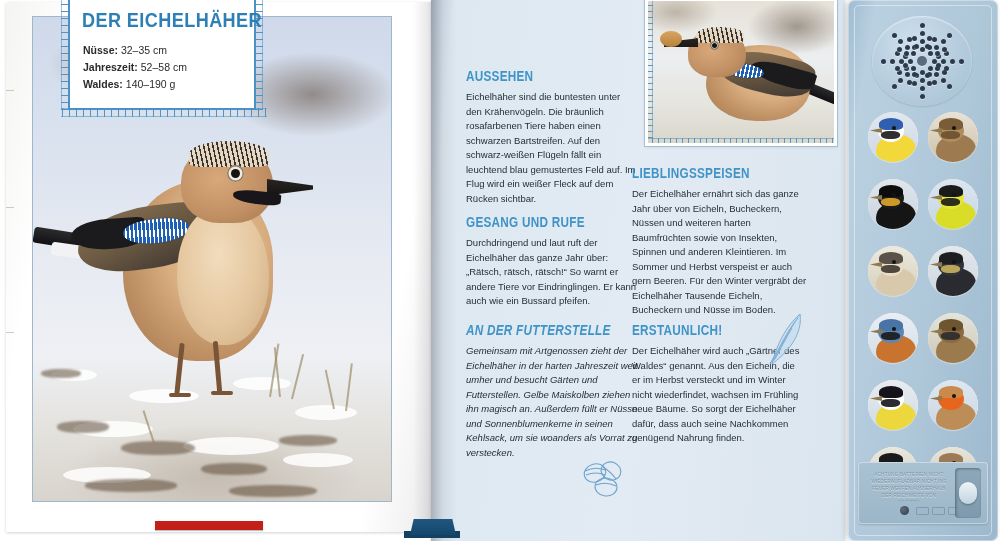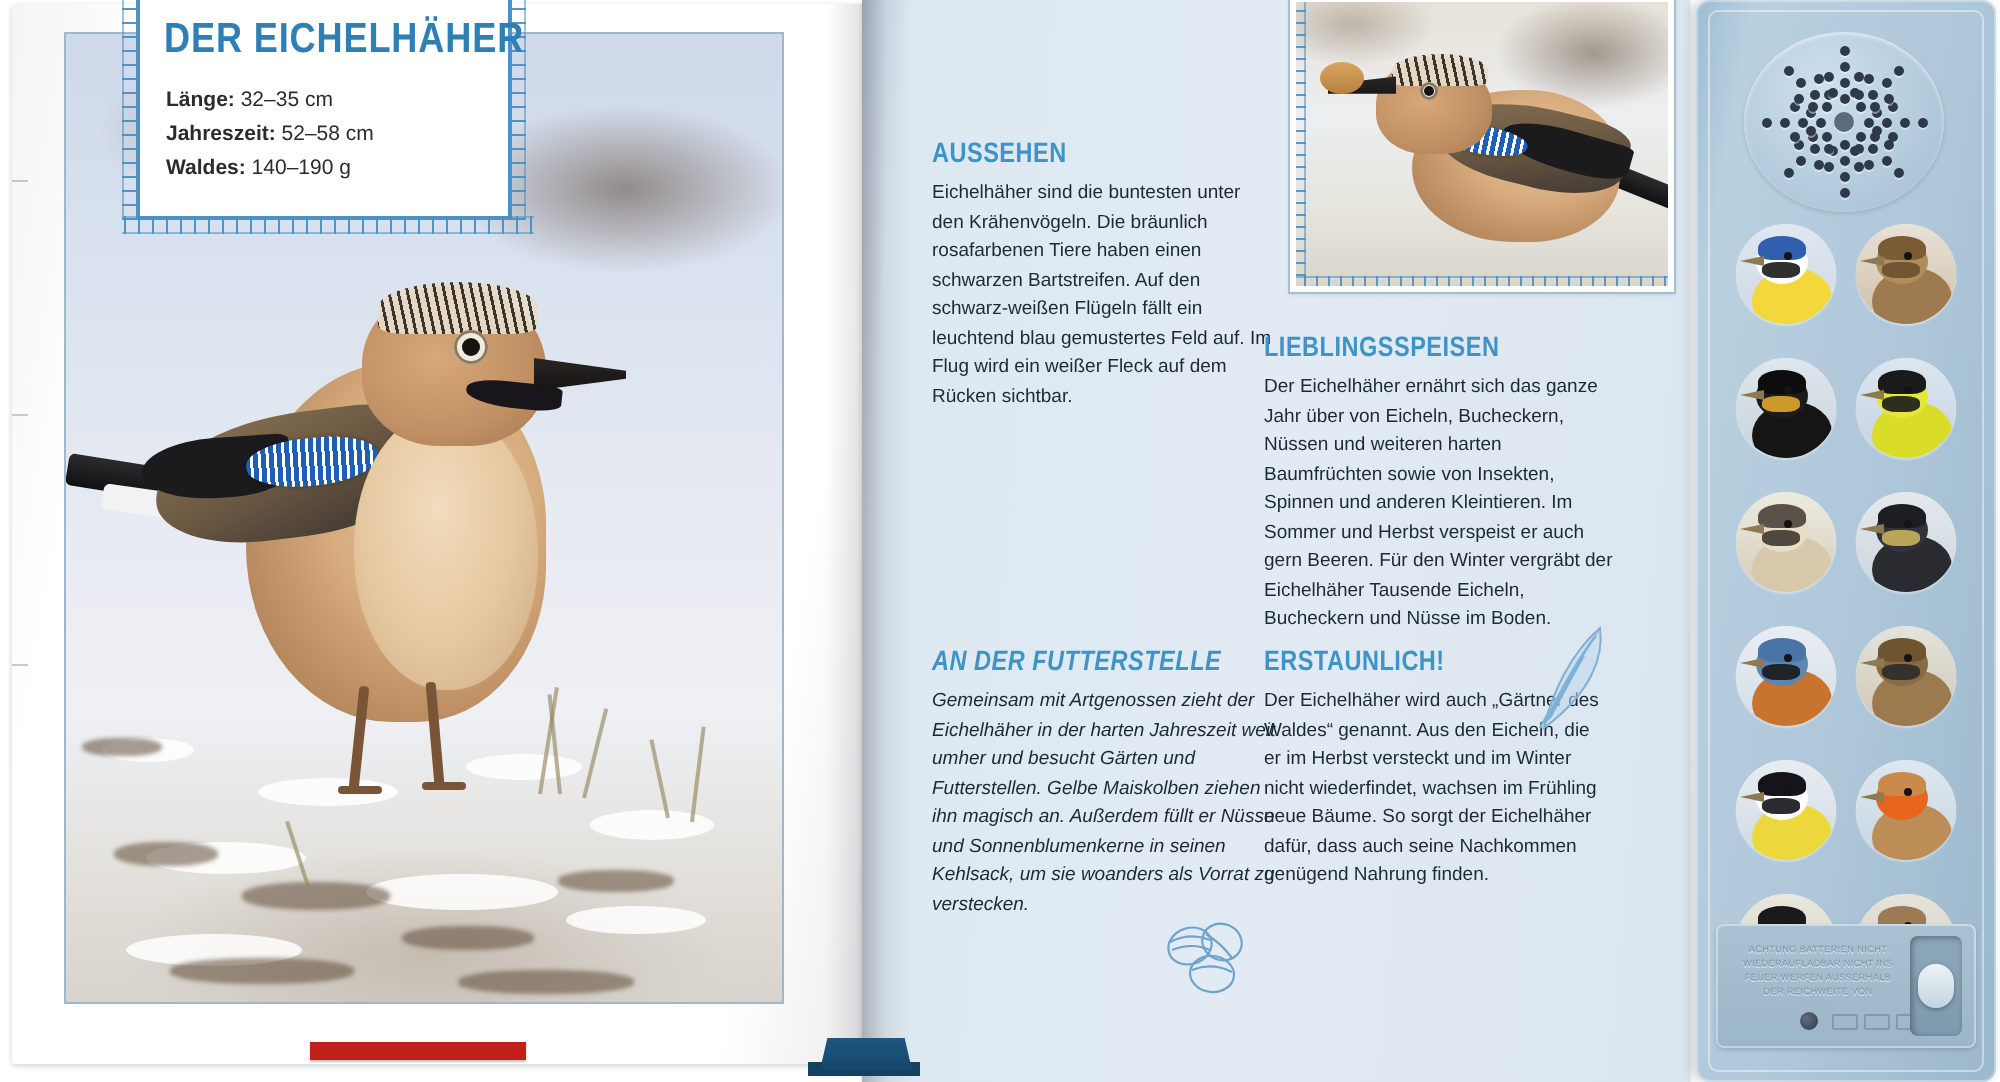--- a/index.html
+++ b/index.html
@@ -377,21 +377,21 @@
 
   <div class="title-card">
     <div class="chain chain-v" style="left:-9px; top:0; height:114px;"></div>
     <div class="chain chain-v" style="right:-9px; top:0; height:114px;"></div>
     <div class="chain chain-h" style="left:-9px; bottom:-9px; width:206px;"></div>
 
     <div class="title-text">DER EICHELHÄHER</div>
 
     <div class="facts">
       <div>
-        <b>Länge:</b>
+        <b>Nüsse:</b>
         <span>32–35 cm</span>
       </div>
       <div>
         <b>Jahreszeit:</b>
         <span>52–58 cm</span>
       </div>
       <div>
         <b>Waldes:</b>
         <span>140–190 g</span>
       </div>
@@ -419,20 +419,24 @@
     <div class="frame-chain"></div>
     <div class="frame-chain-v"></div>
   </div>
 
 
   <div class="sec" style="left:466px; top:68px; width:172px;">
     <div class="sec-h">AUSSEHEN</div>
     <div class="sec-p">Eichelhäher sind die buntesten unter den Krähenvögeln. Die bräunlich rosafarbenen Tiere haben einen schwarzen Bartstreifen. Auf den schwarz-weißen Flügeln fällt ein leuchtend blau gemustertes Feld auf. Im Flug wird ein weißer Fleck auf dem Rücken sichtbar.</div>
   </div>
 
+  <div class="sec" style="left:466px; top:214px; width:172px;">
+    <div class="sec-h">GESANG UND RUFE</div>
+    <div class="sec-p">Durchdringend und laut ruft der Eichelhäher das ganze Jahr über: „Rätsch, rätsch, rätsch!“ So warnt er andere Tiere vor Eindringlingen. Er kann auch wie ein Bussard pfeifen.</div>
+  </div>
 
   <div class="sec" style="left:466px; top:322px; width:172px;font-style:italic;">
     <div class="sec-h">AN DER FUTTERSTELLE</div>
     <div class="sec-p">Gemeinsam mit Artgenossen zieht der Eichelhäher in der harten Jahreszeit weit umher und besucht Gärten und Futterstellen. Gelbe Maiskolben ziehen ihn magisch an. Außerdem füllt er Nüsse und Sonnenblumenkerne in seinen Kehlsack, um sie woanders als Vorrat zu verstecken.</div>
   </div>
 
   <div class="sec" style="left:632px; top:165px; width:176px;">
     <div class="sec-h">LIEBLINGSSPEISEN</div>
     <div class="sec-p">Der Eichelhäher ernährt sich das ganze Jahr über von Eicheln, Bucheckern, Nüssen und weiteren harten Baumfrüchten sowie von Insekten, Spinnen und anderen Kleintieren. Im Sommer und Herbst verspeist er auch gern Beeren. Für den Winter vergräbt der Eichelhäher Tausende Eicheln, Bucheckern und Nüsse im Boden.</div>
   </div>

